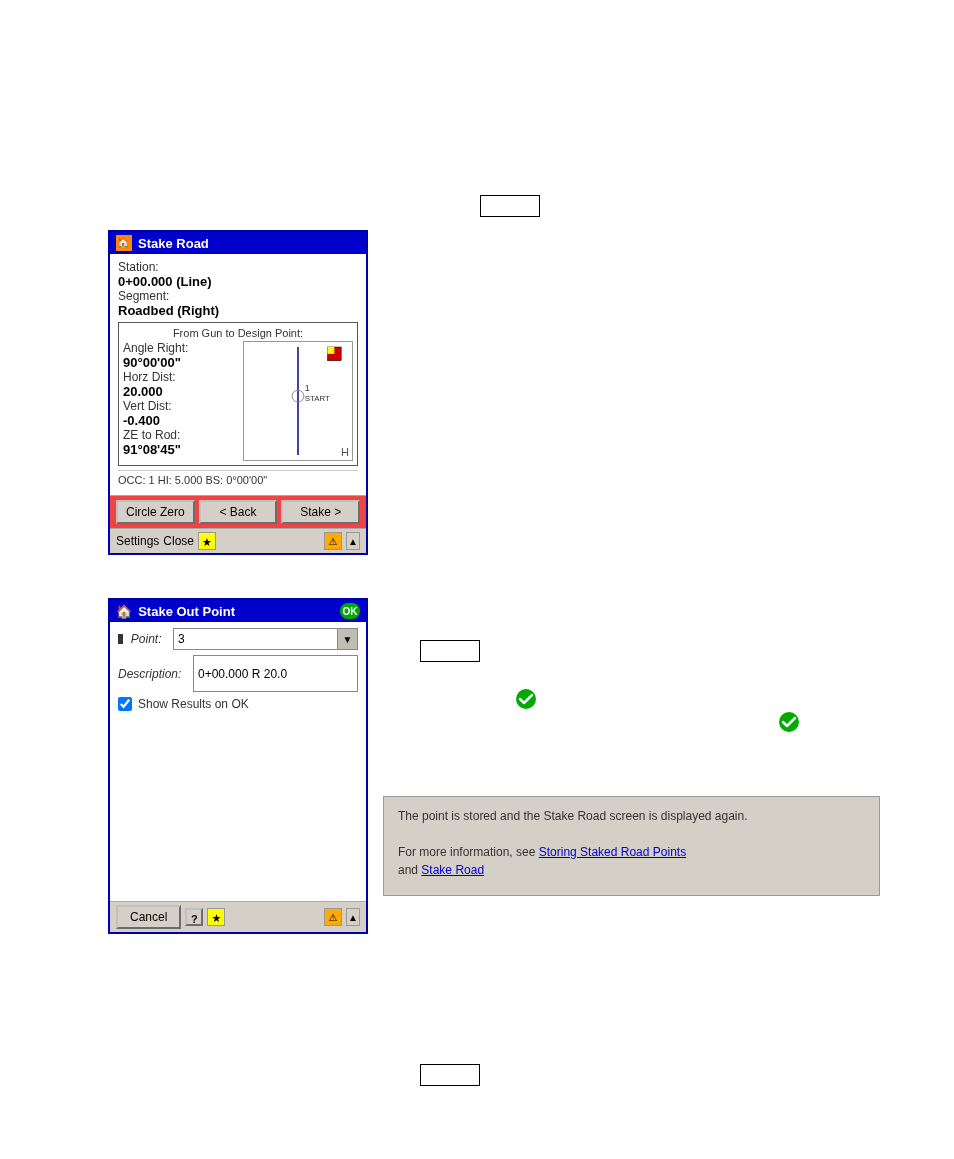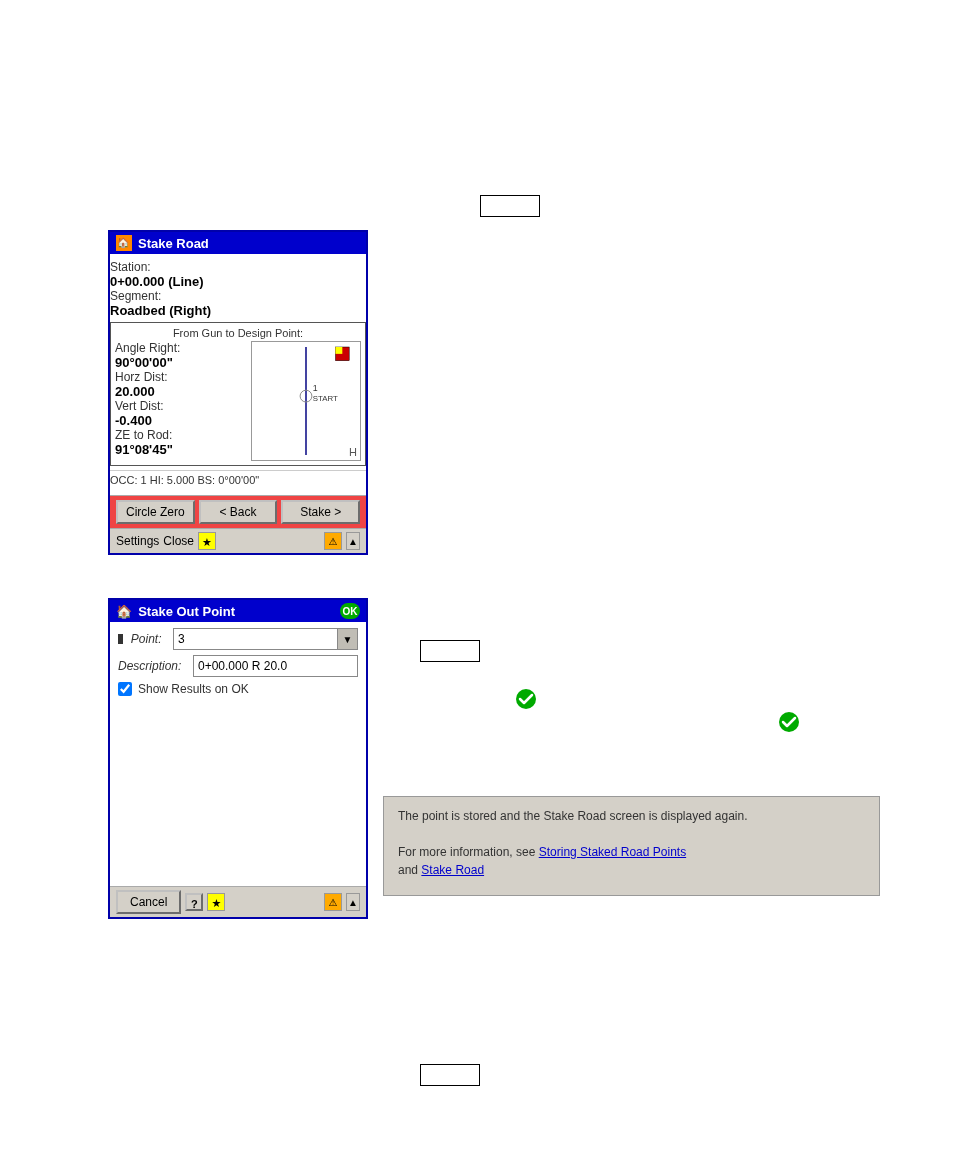--- a/index.html
+++ b/index.html
@@ -47,21 +47,21 @@
       width: 16px;
       height: 16px;
       background: #ff8800;
       display: inline-block;
       font-size: 10px;
       color: white;
       text-align: center;
       line-height: 16px;
     }
     .dialog-body {
-      padding: 6px 0;
+      padding: 6px 8px;
       background: #ffffff;
     }
     .dialog-body .label-small {
       font-size: 12px;
       color: #333;
     }
     .dialog-body .value-bold {
       font-weight: bold;
       font-size: 13px;
       color: #000;
@@ -223,21 +223,21 @@
       gap: 4px;
     }
     .sop-label {
       font-size: 12px;
       color: #333;
       width: 80px;
       font-style: italic;
     }
     .sop-input {
       flex: 1;
-      height: 22px;
+      height: 37px;
       border: 1px solid #888;
       font-size: 12px;
       padding: 2px 4px;
     }
     .sop-dropdown {
       display: flex;
       align-items: center;
       flex: 1;
       border: 1px solid #888;
       background: #fff;

